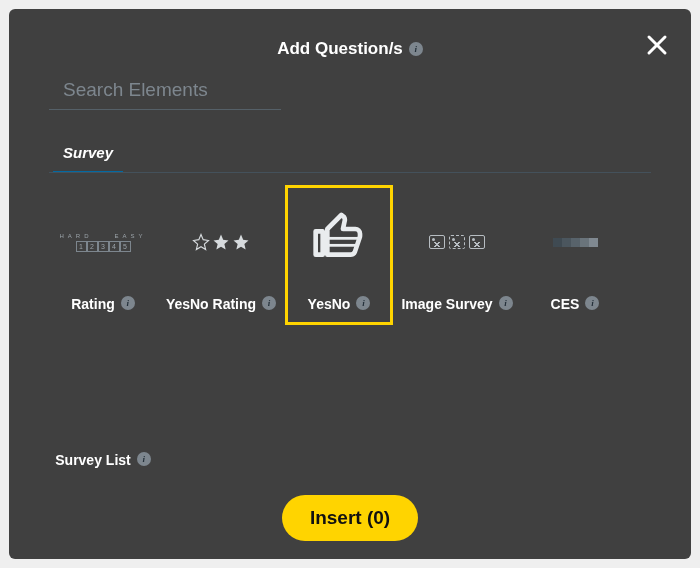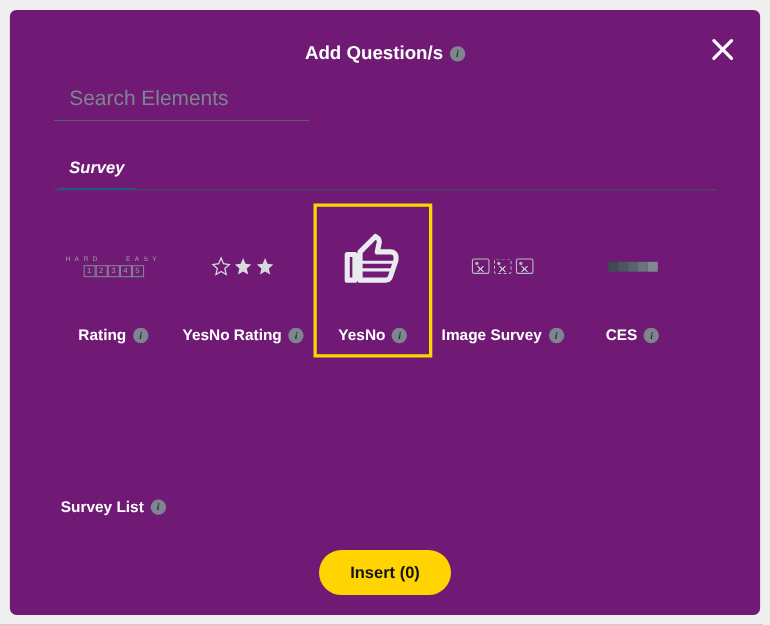--- a/index.html
+++ b/index.html
@@ -7,21 +7,21 @@
   body {
     background: #efefef;
     font-family: "Segoe UI", "Helvetica Neue", Arial, sans-serif;
     display: flex;
     align-items: center;
     justify-content: center;
   }
   .modal {
     width: 682px;
     height: 550px;
-    background: #701a75;
+    background: #404040;
     border-radius: 6px;
     position: relative;
     color: #fff;
     padding: 0 40px;
   }
   .close {
     position: absolute;
     top: 22px;
     right: 20px;
     width: 28px;
@@ -114,21 +114,21 @@
   .tile.selected { border-color: #ffd400; gap: 13px; }
   .tile .icon-area {
     flex: 1;
     display: flex;
     align-items: center;
     justify-content: center;
     width: 100%;
   }
   .tile .label-row {
     display: flex;
-    align-items: flex-end;
+    align-items: flex-start;
     justify-content: center;
     gap: 6px;
     padding-bottom: 10px;
   }
   .tile .label {
     font-size: 14px;
     font-weight: 700;
     white-space: nowrap;
   }
 
@@ -171,21 +171,21 @@
     left: 0; right: 0; bottom: 18px;
     display: flex;
     justify-content: center;
   }
   .insert-btn {
     background: #ffd400;
     color: #111;
     border: none;
     border-radius: 999px;
     padding: 12px 28px;
-    font-size: 15px;
+    font-size: 19px;
     font-weight: 700;
     cursor: pointer;
   }
 </style>
 </head>
 <body>
 
 <div class="modal">
 
   <div class="close">

